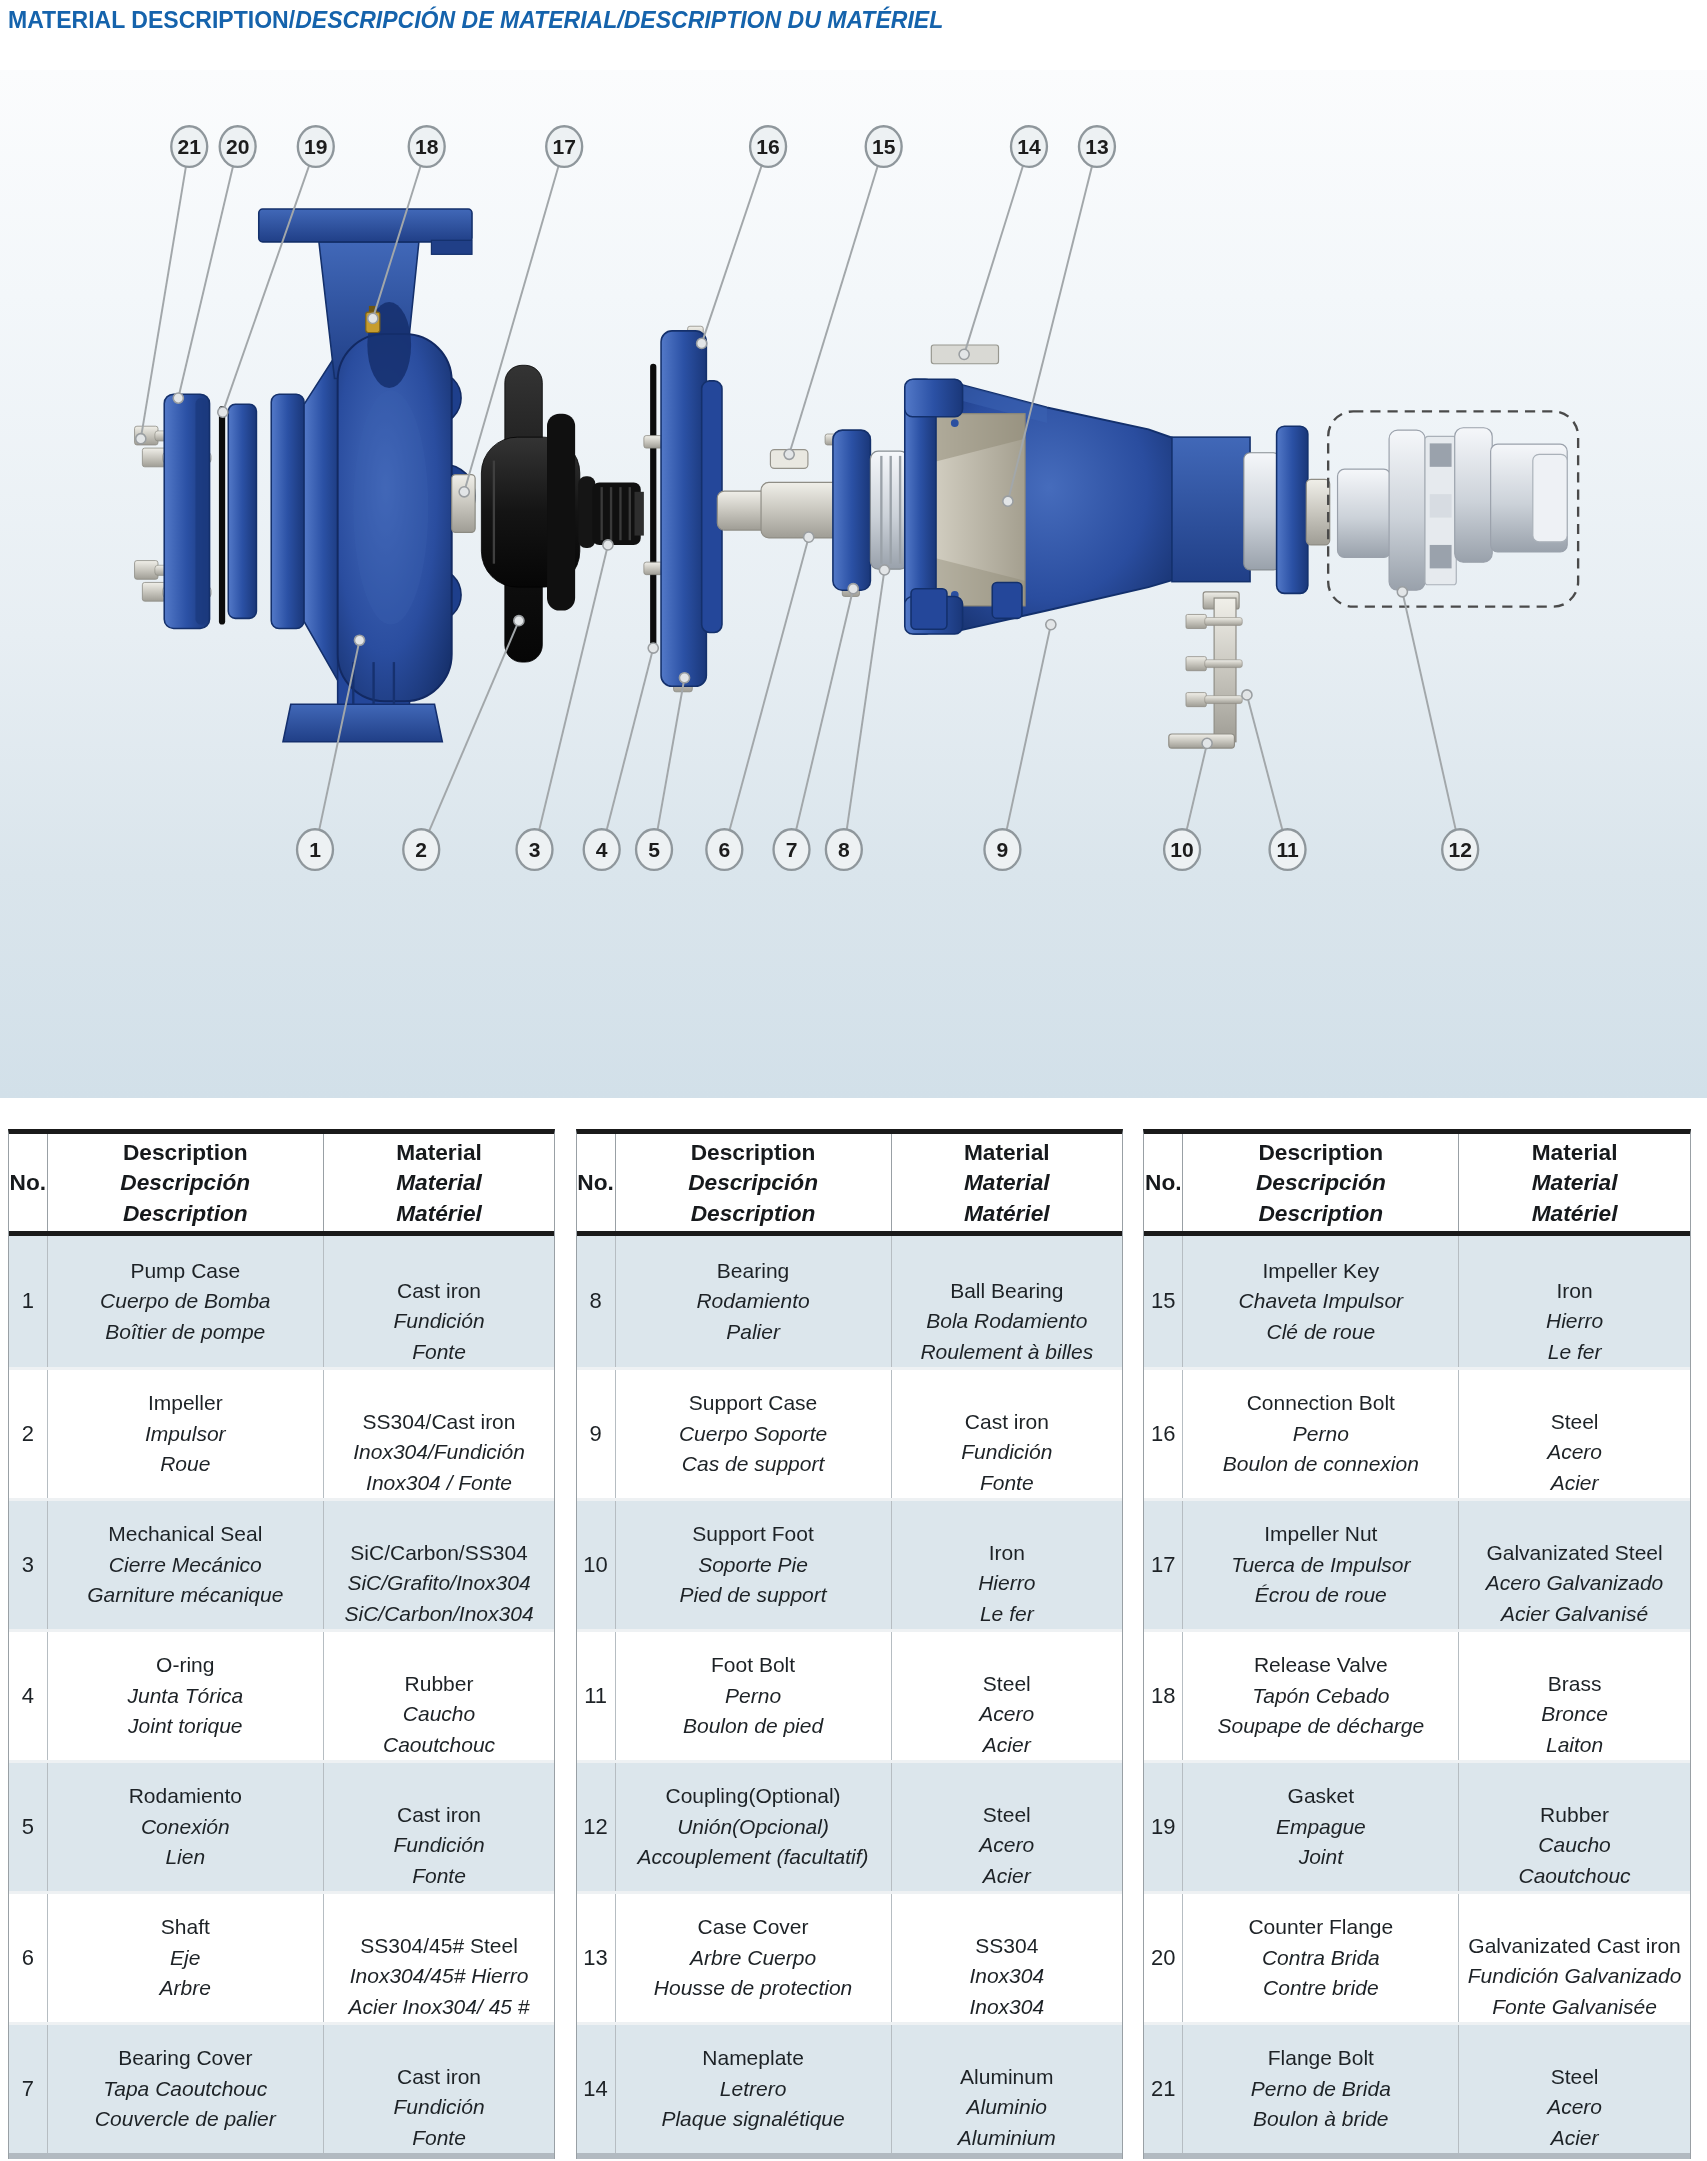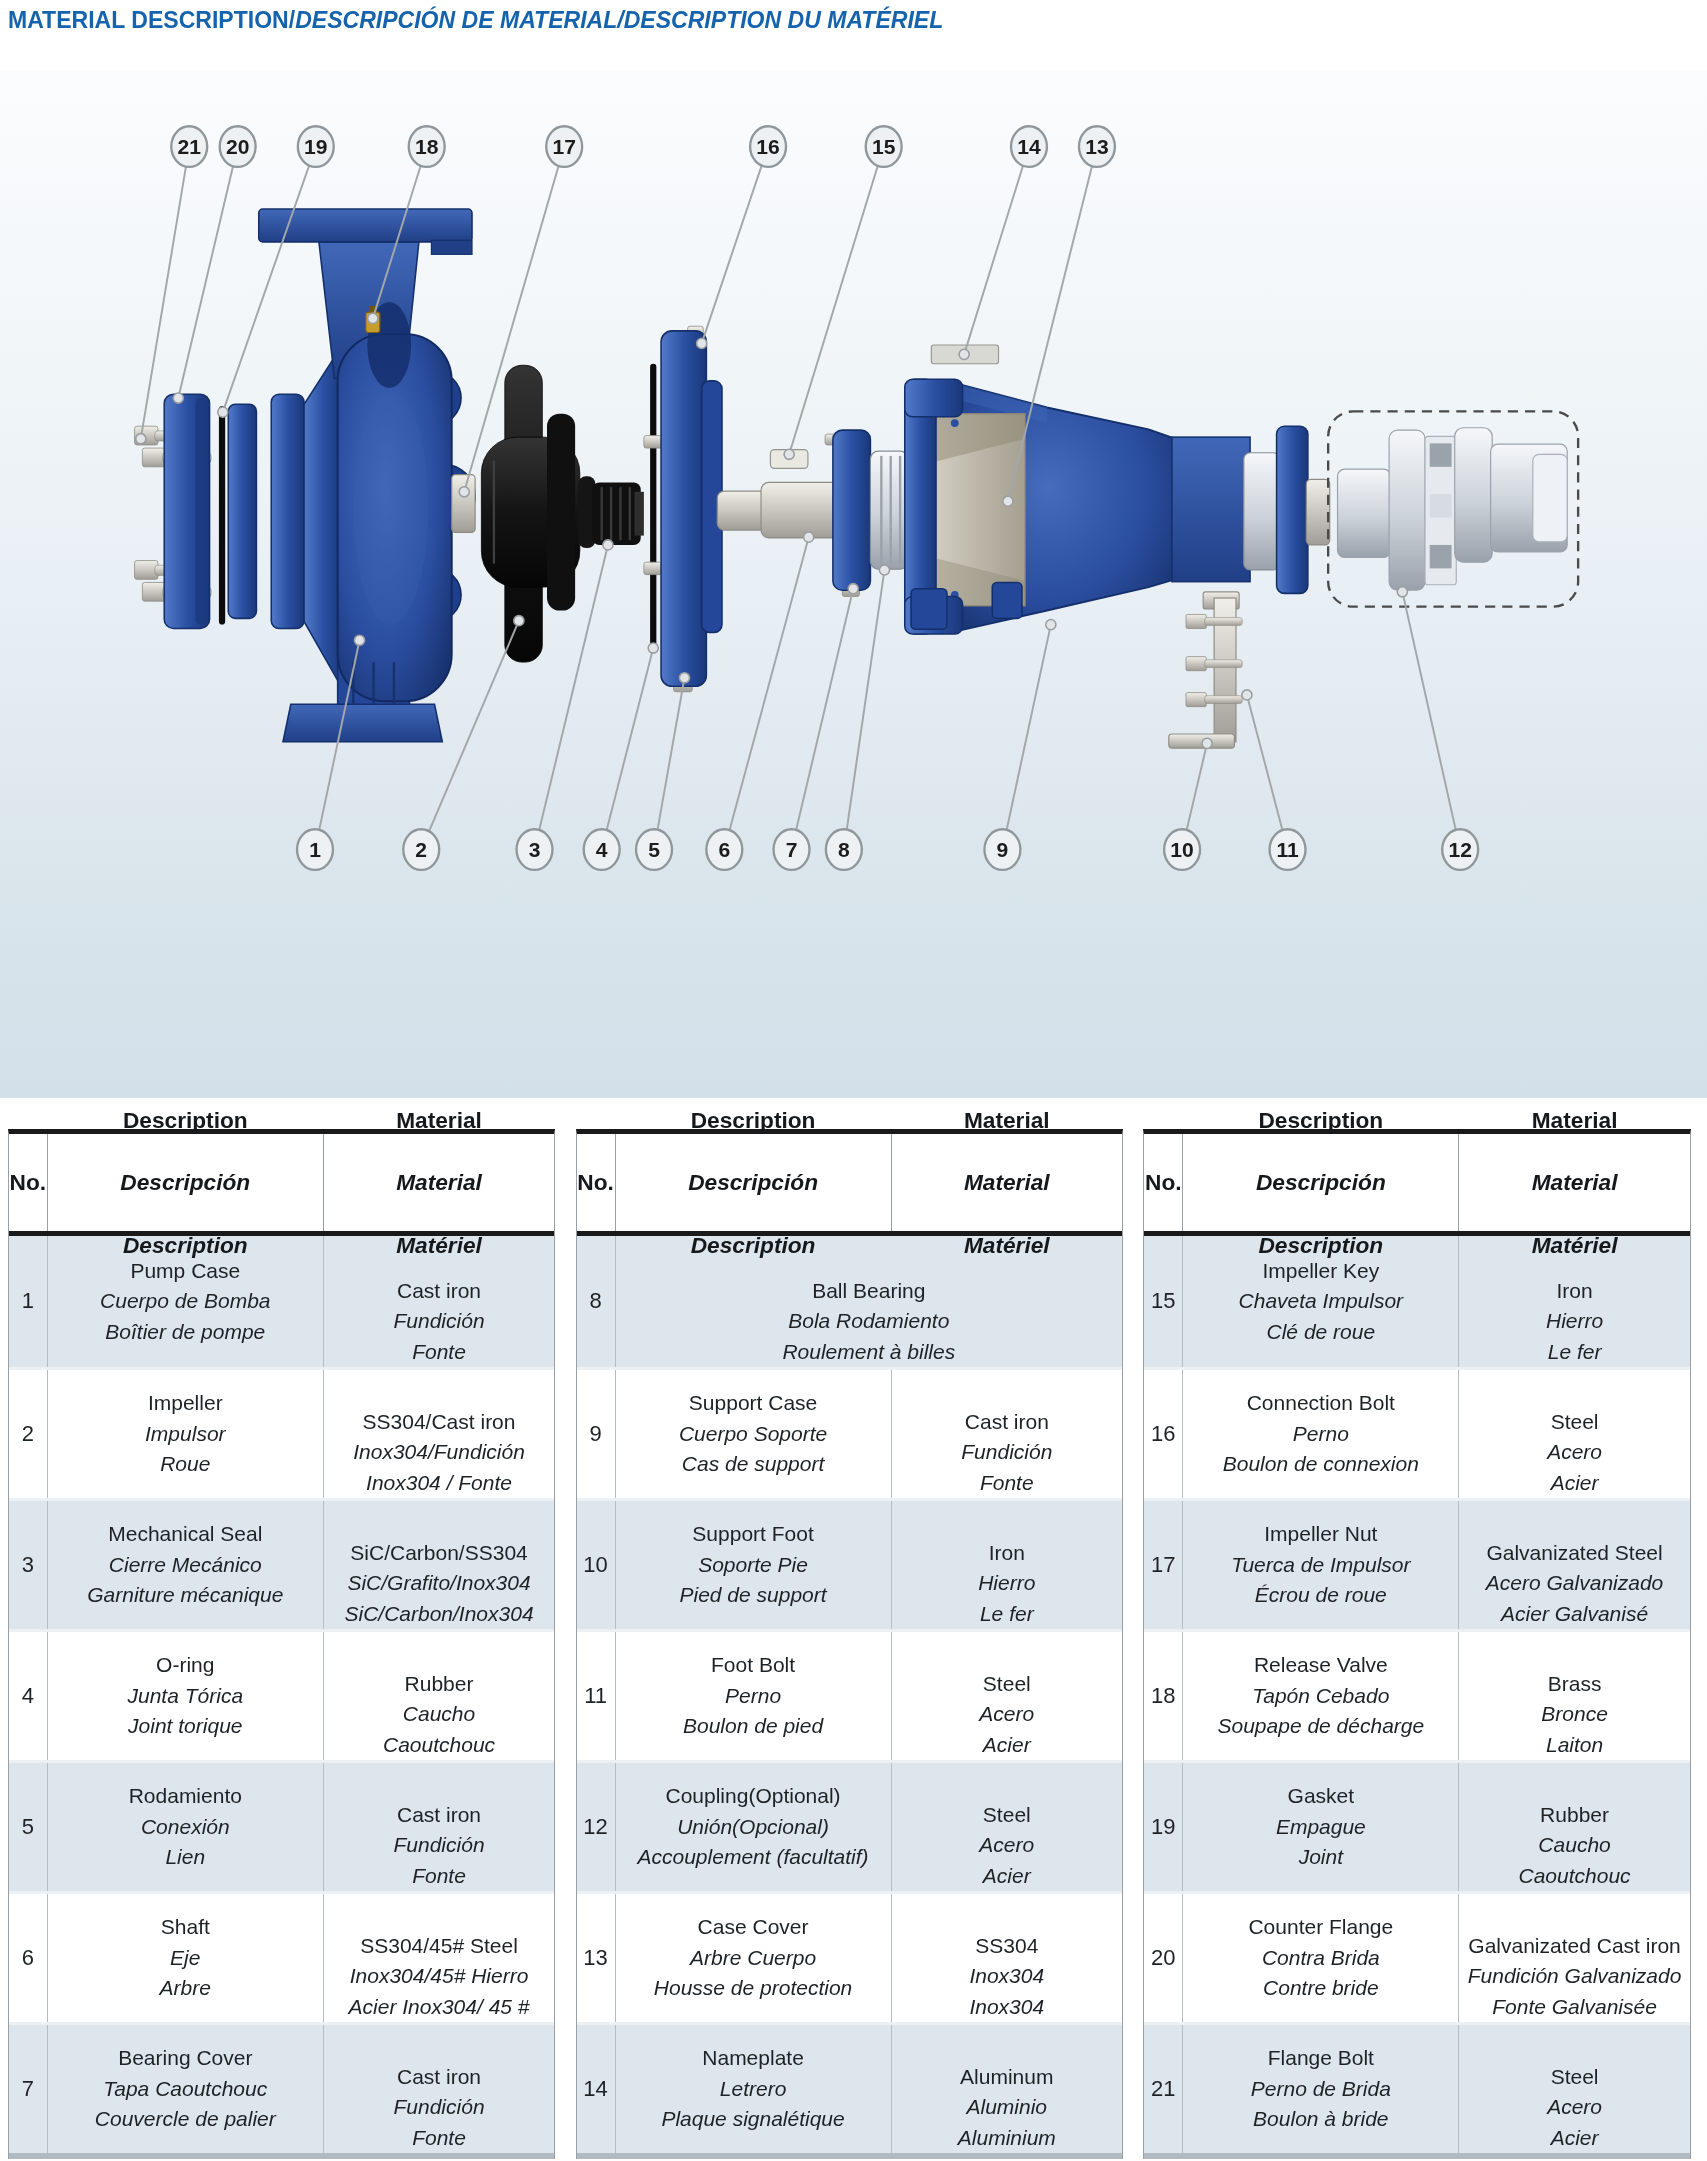--- a/index.html
+++ b/index.html
@@ -20,21 +20,21 @@
         text-anchor:middle;fill:#1c1c1c;}
   
   .tables{position:absolute;top:1129px;left:7.8px;width:1683px;display:flex;gap:20.3px;}
   .mtable{width:548px;box-sizing:border-box;border-top:5.5px solid #1a1a1a;
           border-left:1.6px solid #99a0a5;border-right:1.6px solid #99a0a5;background:#fff;}
   .thead{display:flex;height:97px;border-bottom:5.5px solid #1a1a1a;}
   .col-no{width:39px;flex:none;border-right:1.6px solid #99a0a5;box-sizing:border-box;}
   .col-desc{width:276px;flex:none;border-right:1.6px solid #99a0a5;box-sizing:border-box;}
   .col-mat{flex:1;}
   .th{display:flex;flex-direction:column;justify-content:center;align-items:center;
-      font-weight:bold;font-size:22.7px;line-height:30.5px;color:#16191c;text-align:center;gap:32px;}
+      font-weight:bold;font-size:22.7px;line-height:30.5px;color:#16191c;text-align:center;}
   .row{display:flex;height:131px;box-sizing:border-box;border-top:3.1px solid #eef1f3;}
   .row:first-child{border-top:none;}
   .row.shaded{background:#dce6ec;}
   .cell{display:flex;flex-direction:column;justify-content:center;align-items:center;
         font-size:21px;line-height:30.5px;color:#1d2226;text-align:center;}
   .cno{width:39px;flex:none;border-right:1.6px solid #b6bdc2;box-sizing:border-box;font-size:22px;}
   .cdesc{width:276px;flex:none;border-right:1.6px solid #b6bdc2;box-sizing:border-box;}
   .cmat{flex:1;justify-content:flex-end;}
   .l1{font-style:normal;}
   .l2{font-style:italic;}
@@ -493,20 +493,25 @@
         </div>
         <div class="col-mat th">
           <div class="l1">Material</div>
           <div class="l2">Material</div>
           <div class="l2">Matériel</div>
         </div>
       </div>
       <div>
           <div class="row shaded">
             <div class="cell cno">8</div>
+            <div class="cell cdesc">
+              <div class="l1">Bearing</div>
+              <div class="l2">Rodamiento</div>
+              <div class="l2">Palier</div>
+            </div>
             <div class="cell cmat">
               <div class="l1">Ball Bearing</div>
               <div class="l2">Bola Rodamiento</div>
               <div class="l2">Roulement à billes</div>
             </div>
           </div>
           <div class="row">
             <div class="cell cno">9</div>
             <div class="cell cdesc">
               <div class="l1">Support Case</div>

